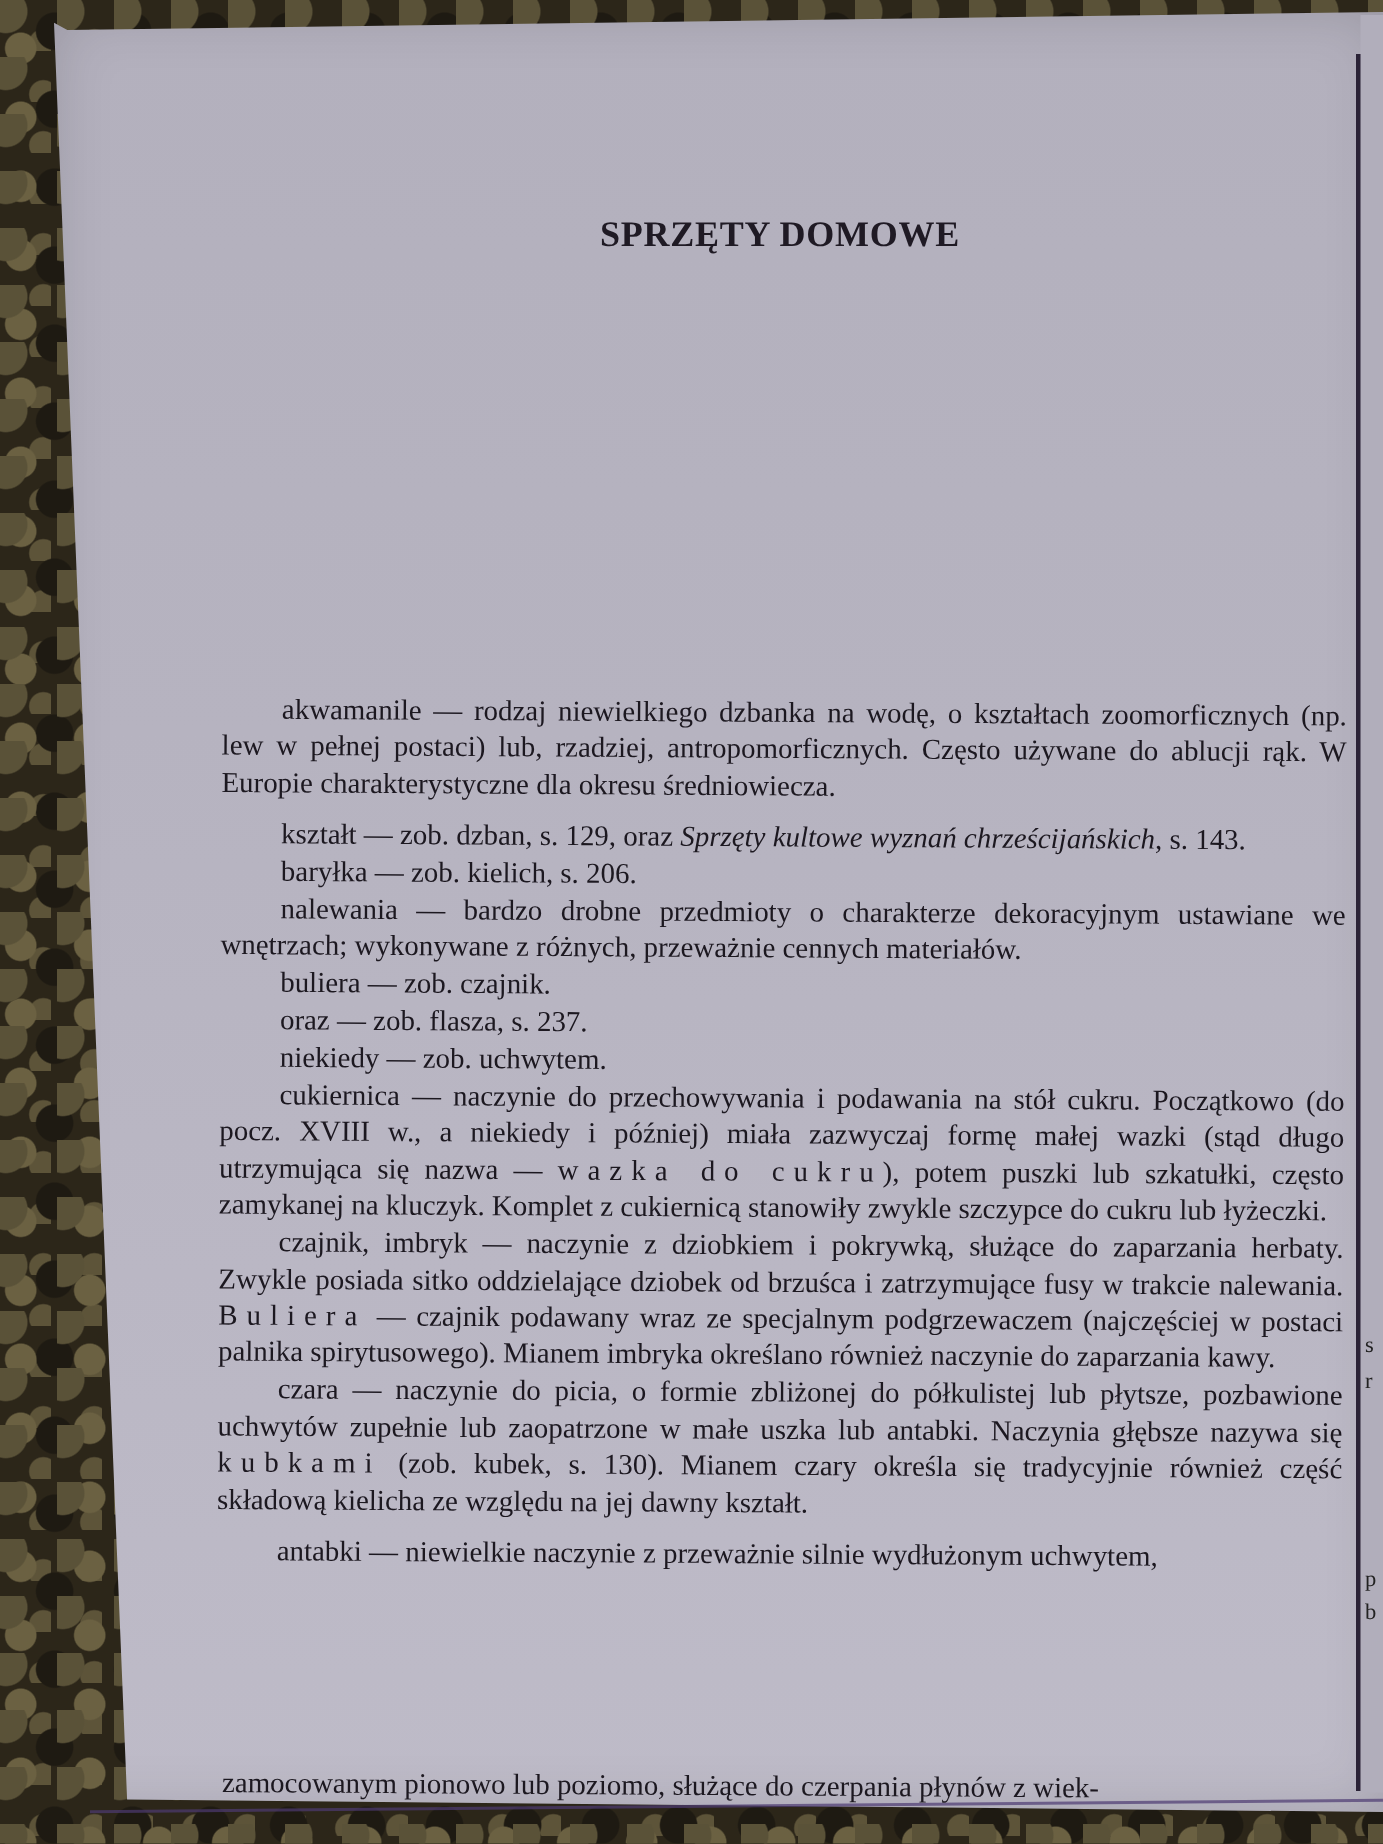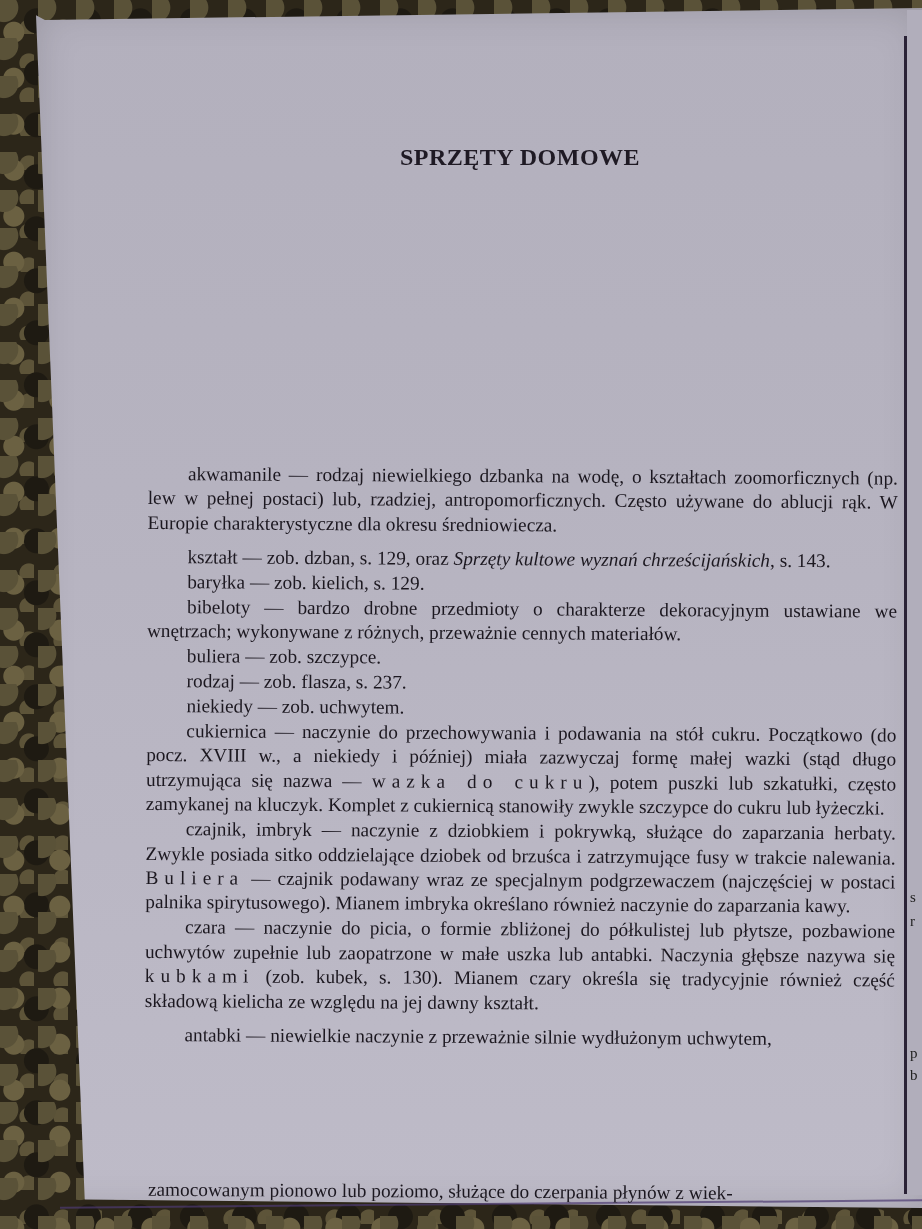--- a/index.html
+++ b/index.html
@@ -69,24 +69,24 @@
 <div class="next-letters" style="top:888px">s</div>
 <div class="next-letters" style="top:912px">r</div>
 <div class="next-letters" style="top:1044px">p</div>
 <div class="next-letters" style="top:1066px">b</div>
 
 <h1 class="title">SPRZĘTY DOMOWE</h1>
 
 <div class="content" id="content">
     <p class="entry block"><span class="term">akwamanile</span><span> — </span><span>rodzaj niewielkiego dzbanka na wodę, o kształtach zoomorficznych (np. lew w pełnej postaci) lub, rzadziej, antropomorficznych. Często używane do ablucji rąk. W Europie charakterystyczne dla okresu średniowiecza.</span></p>
     <p class="entry"><span class="term">kształt</span><span> — </span><span>zob. dzban, s. 129, oraz </span><span class="ital">Sprzęty kultowe wyznań chrześcijańskich</span><span>, s. 143.</span></p>
-    <p class="entry"><span class="term">baryłka</span><span> — </span><span>zob. kielich, s. 129.</span></p>
-    <p class="entry"><span class="term">bibeloty</span><span> — </span><span>bardzo drobne przedmioty o charakterze dekoracyjnym ustawiane we wnętrzach; wykonywane z różnych, przeważnie cennych materiałów.</span></p>
-    <p class="entry"><span class="term">buliera</span><span> — </span><span>zob. szczypce.</span></p>
-    <p class="entry"><span class="term">rodzaj</span><span> — </span><span>zob. flasza, s. 237.</span></p>
+    <p class="entry"><span class="term">baryłka</span><span> — </span><span>zob. kielich, s. 206.</span></p>
+    <p class="entry"><span class="term">nalewania</span><span> — </span><span>bardzo drobne przedmioty o charakterze dekoracyjnym ustawiane we wnętrzach; wykonywane z różnych, przeważnie cennych materiałów.</span></p>
+    <p class="entry"><span class="term">buliera</span><span> — </span><span>zob. czajnik.</span></p>
+    <p class="entry"><span class="term">oraz</span><span> — </span><span>zob. flasza, s. 237.</span></p>
     <p class="entry"><span class="term">niekiedy</span><span> — </span><span>zob. uchwytem.</span></p>
     <p class="entry"><span class="term">cukiernica</span><span> — </span><span>naczynie do przechowywania i podawania na stół cukru. Początkowo (do pocz. XVIII w., a niekiedy i później) miała zazwyczaj formę małej wazki (stąd długo utrzymująca się nazwa — </span><span class="spaced">wazka do cukru</span><span>), potem puszki lub szkatułki, często zamykanej na kluczyk. Komplet z cukiernicą stanowiły zwykle szczypce do cukru lub łyżeczki.</span></p>
     <p class="entry"><span class="term">czajnik, imbryk</span><span> — </span><span>naczynie z dziobkiem i pokrywką, służące do zaparzania herbaty. Zwykle posiada sitko oddzielające dziobek od brzuśca i zatrzymujące fusy w trakcie nalewania. </span><span class="spaced">Buliera</span><span> — czajnik podawany wraz ze specjalnym podgrzewaczem (najczęściej w postaci palnika spirytusowego). Mianem imbryka określano również naczynie do zaparzania kawy.</span></p>
     <p class="entry block"><span class="term">czara</span><span> — </span><span>naczynie do picia, o formie zbliżonej do półkulistej lub płytsze, pozbawione uchwytów zupełnie lub zaopatrzone w małe uszka lub antabki. Naczynia głębsze nazywa się </span><span class="spaced">kubkami</span><span> (zob. kubek, s. 130). Mianem czary określa się tradycyjnie również część składową kielicha ze względu na jej dawny kształt.</span></p>
     <p class="entry"><span class="term">antabki</span><span> — </span><span>niewielkie naczynie z przeważnie silnie wydłużonym uchwytem,</span></p>
   </div>
 
 <div class="cut-line">zamocowanym pionowo lub poziomo, służące do czerpania płynów z wiek-</div>
 
 </body></html>

